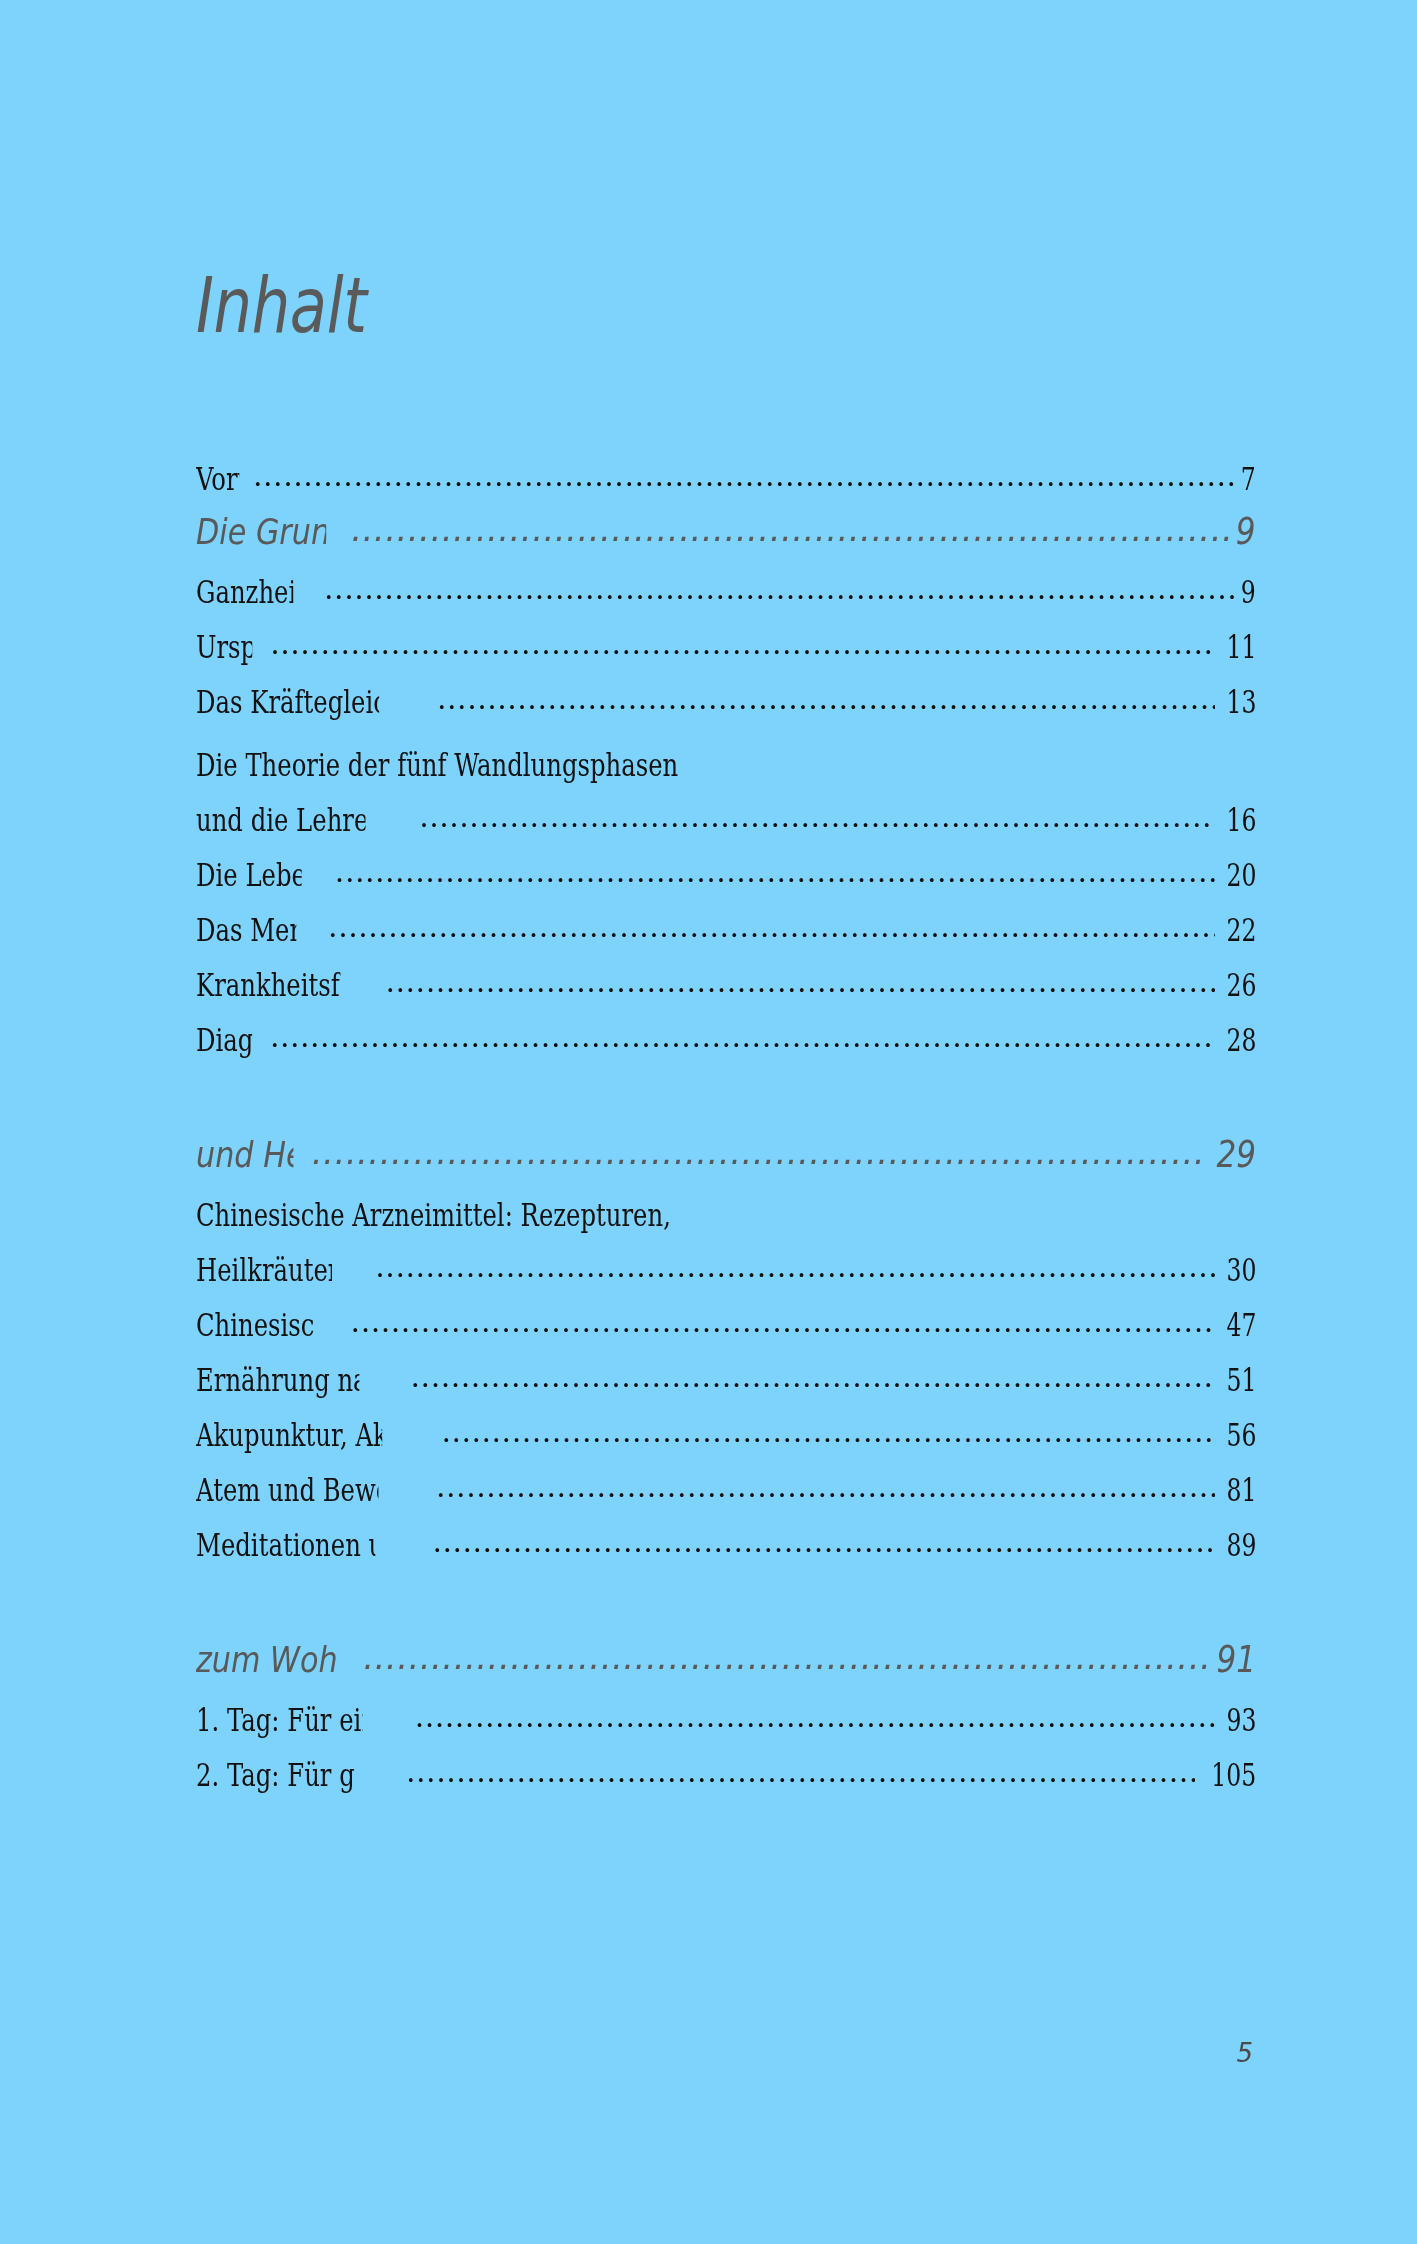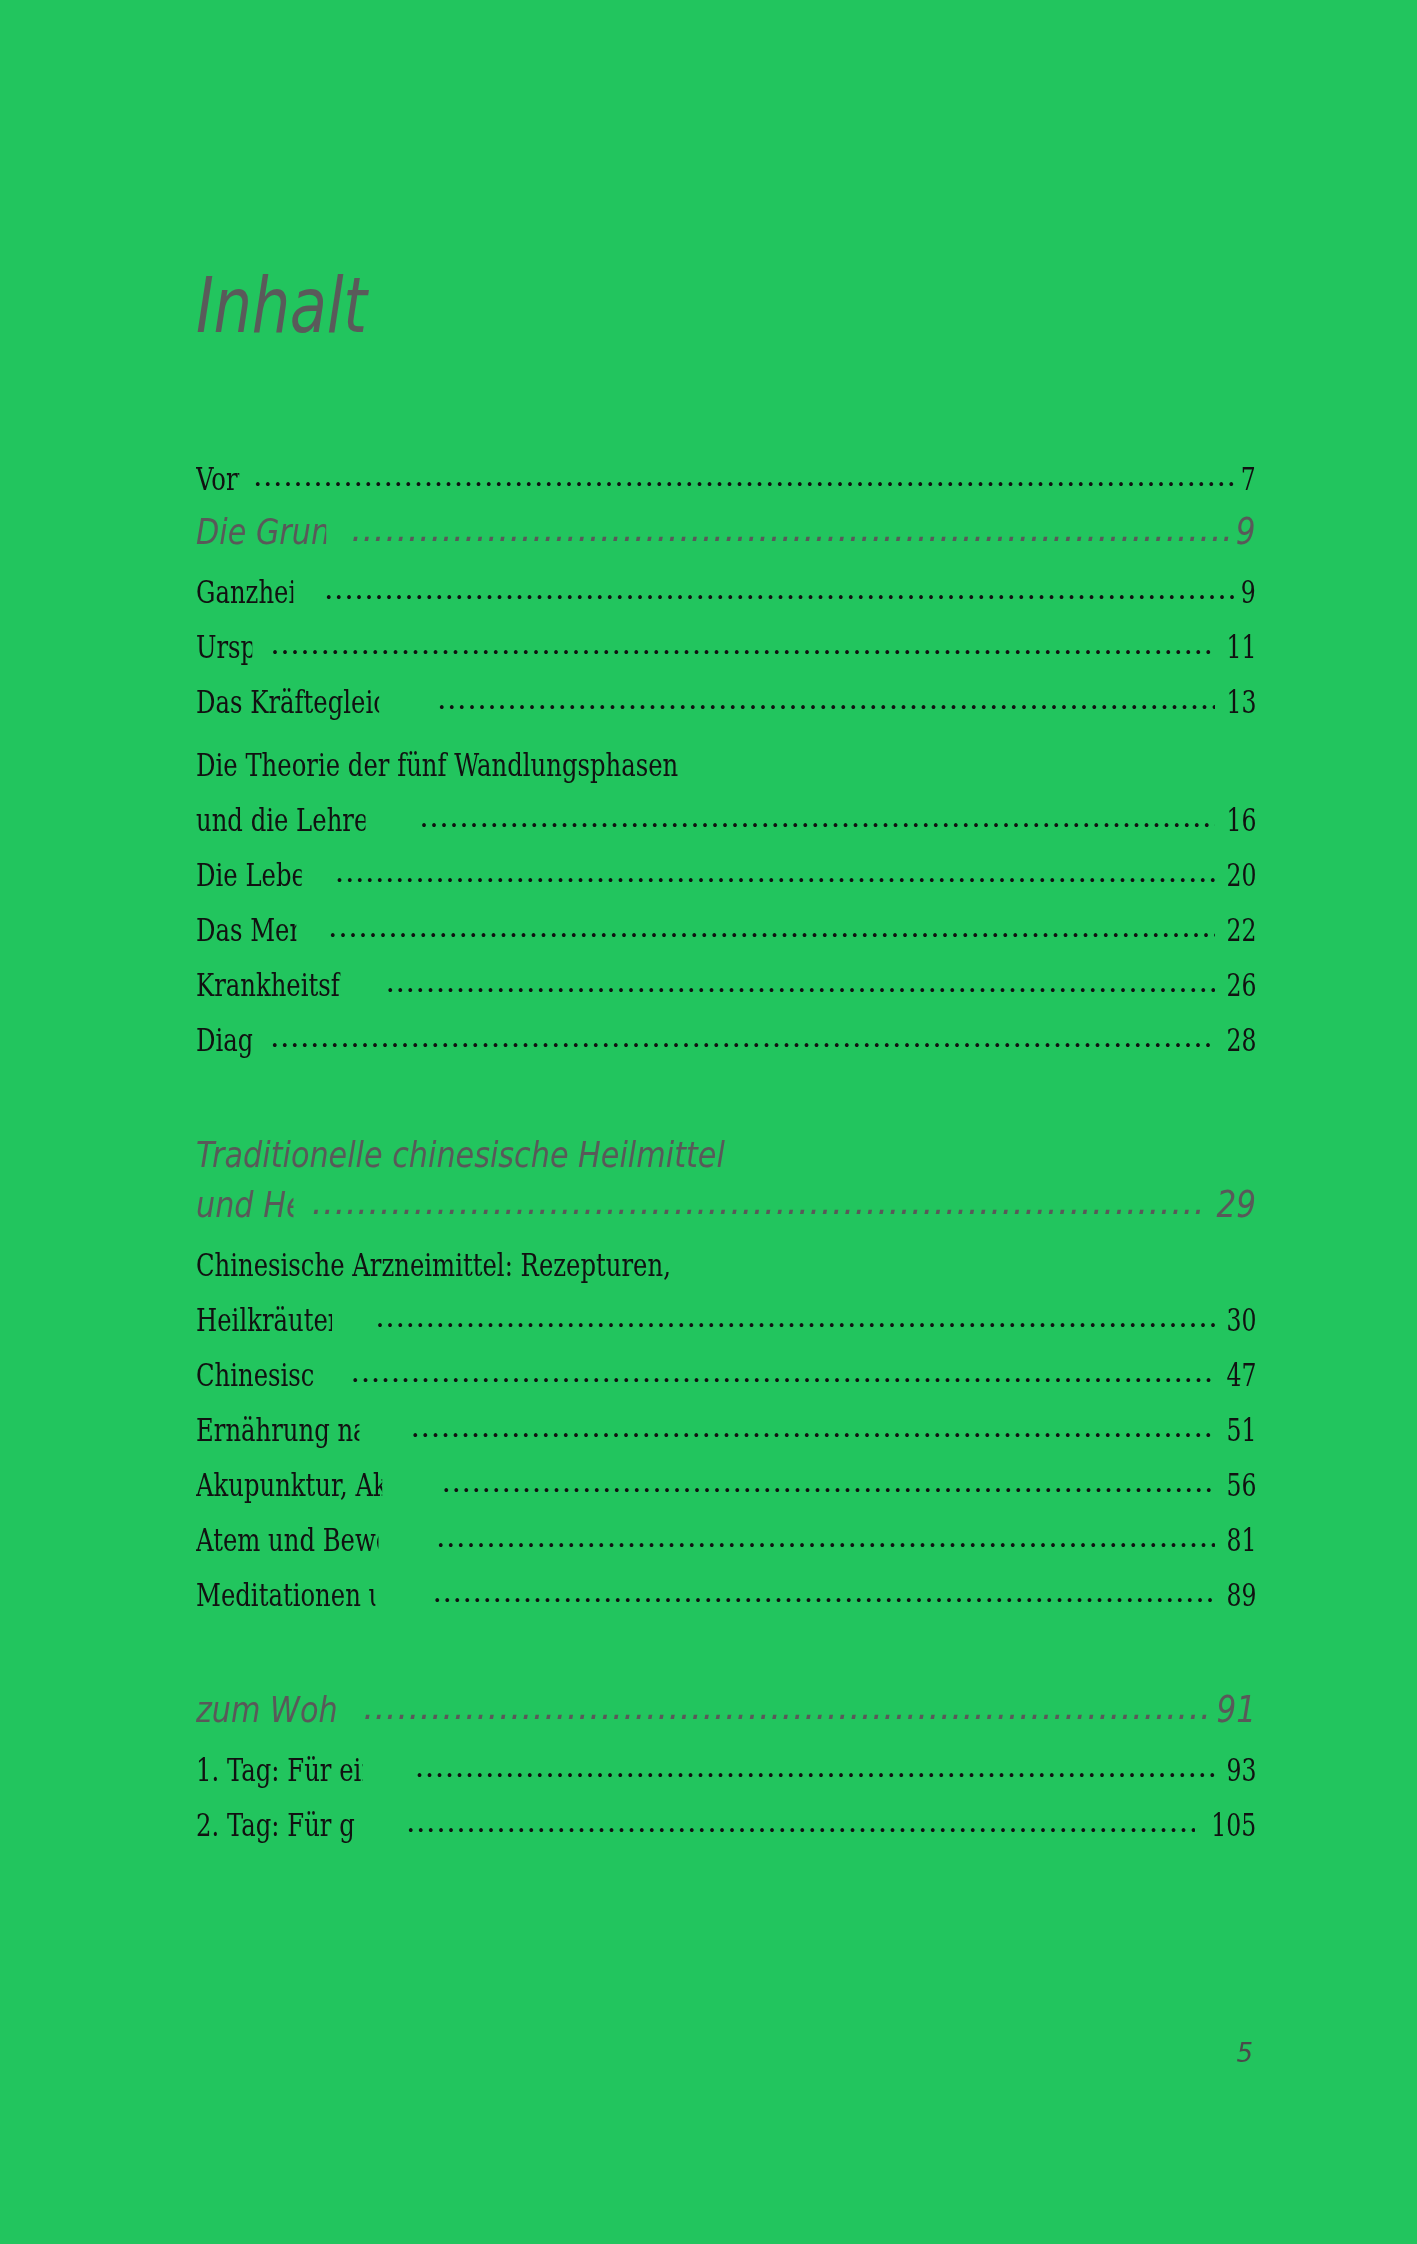--- a/index.html
+++ b/index.html
@@ -7,21 +7,21 @@
     margin: 0;
     padding: 0;
     background: #ffffff;
   }
 
   .page {
     position: relative;
     width: 1417px;
     height: 2244px;
     margin: 0 auto;
-    background: #22c55e;
+    background: #7dd3fc;
     overflow: hidden;
     box-sizing: border-box;
   }
 
   .content {
     position: absolute;
     left: 196px;
     top: 268px;
     width: 1060px;
   }
@@ -232,21 +232,20 @@
               <span class="toc-page">26</span>
             </div>
             <div class="toc-line entry-line">
               <span class="toc-label">Diagnostik</span>
               <span class="toc-dots"></span>
               <span class="toc-page">28</span>
             </div>
           </div>
         </div>
         <div class="section">
-          <div class="section-line cont"><span class="justplain">Traditionelle chinesische Heilmittel</span></div>
           <div class="toc-line section-line">
             <span class="toc-label">und Heilverfahren</span>
             <span class="toc-dots"></span>
             <span class="toc-page">29</span>
           </div>
           <div class="entries">
             <div class="entry-line cont"><span class="justplain">Chinesische Arzneimittel: Rezepturen,</span></div>
             <div class="toc-line entry-line">
               <span class="toc-label">Heilkräuter und Heilpflanzen</span>
               <span class="toc-dots"></span>

